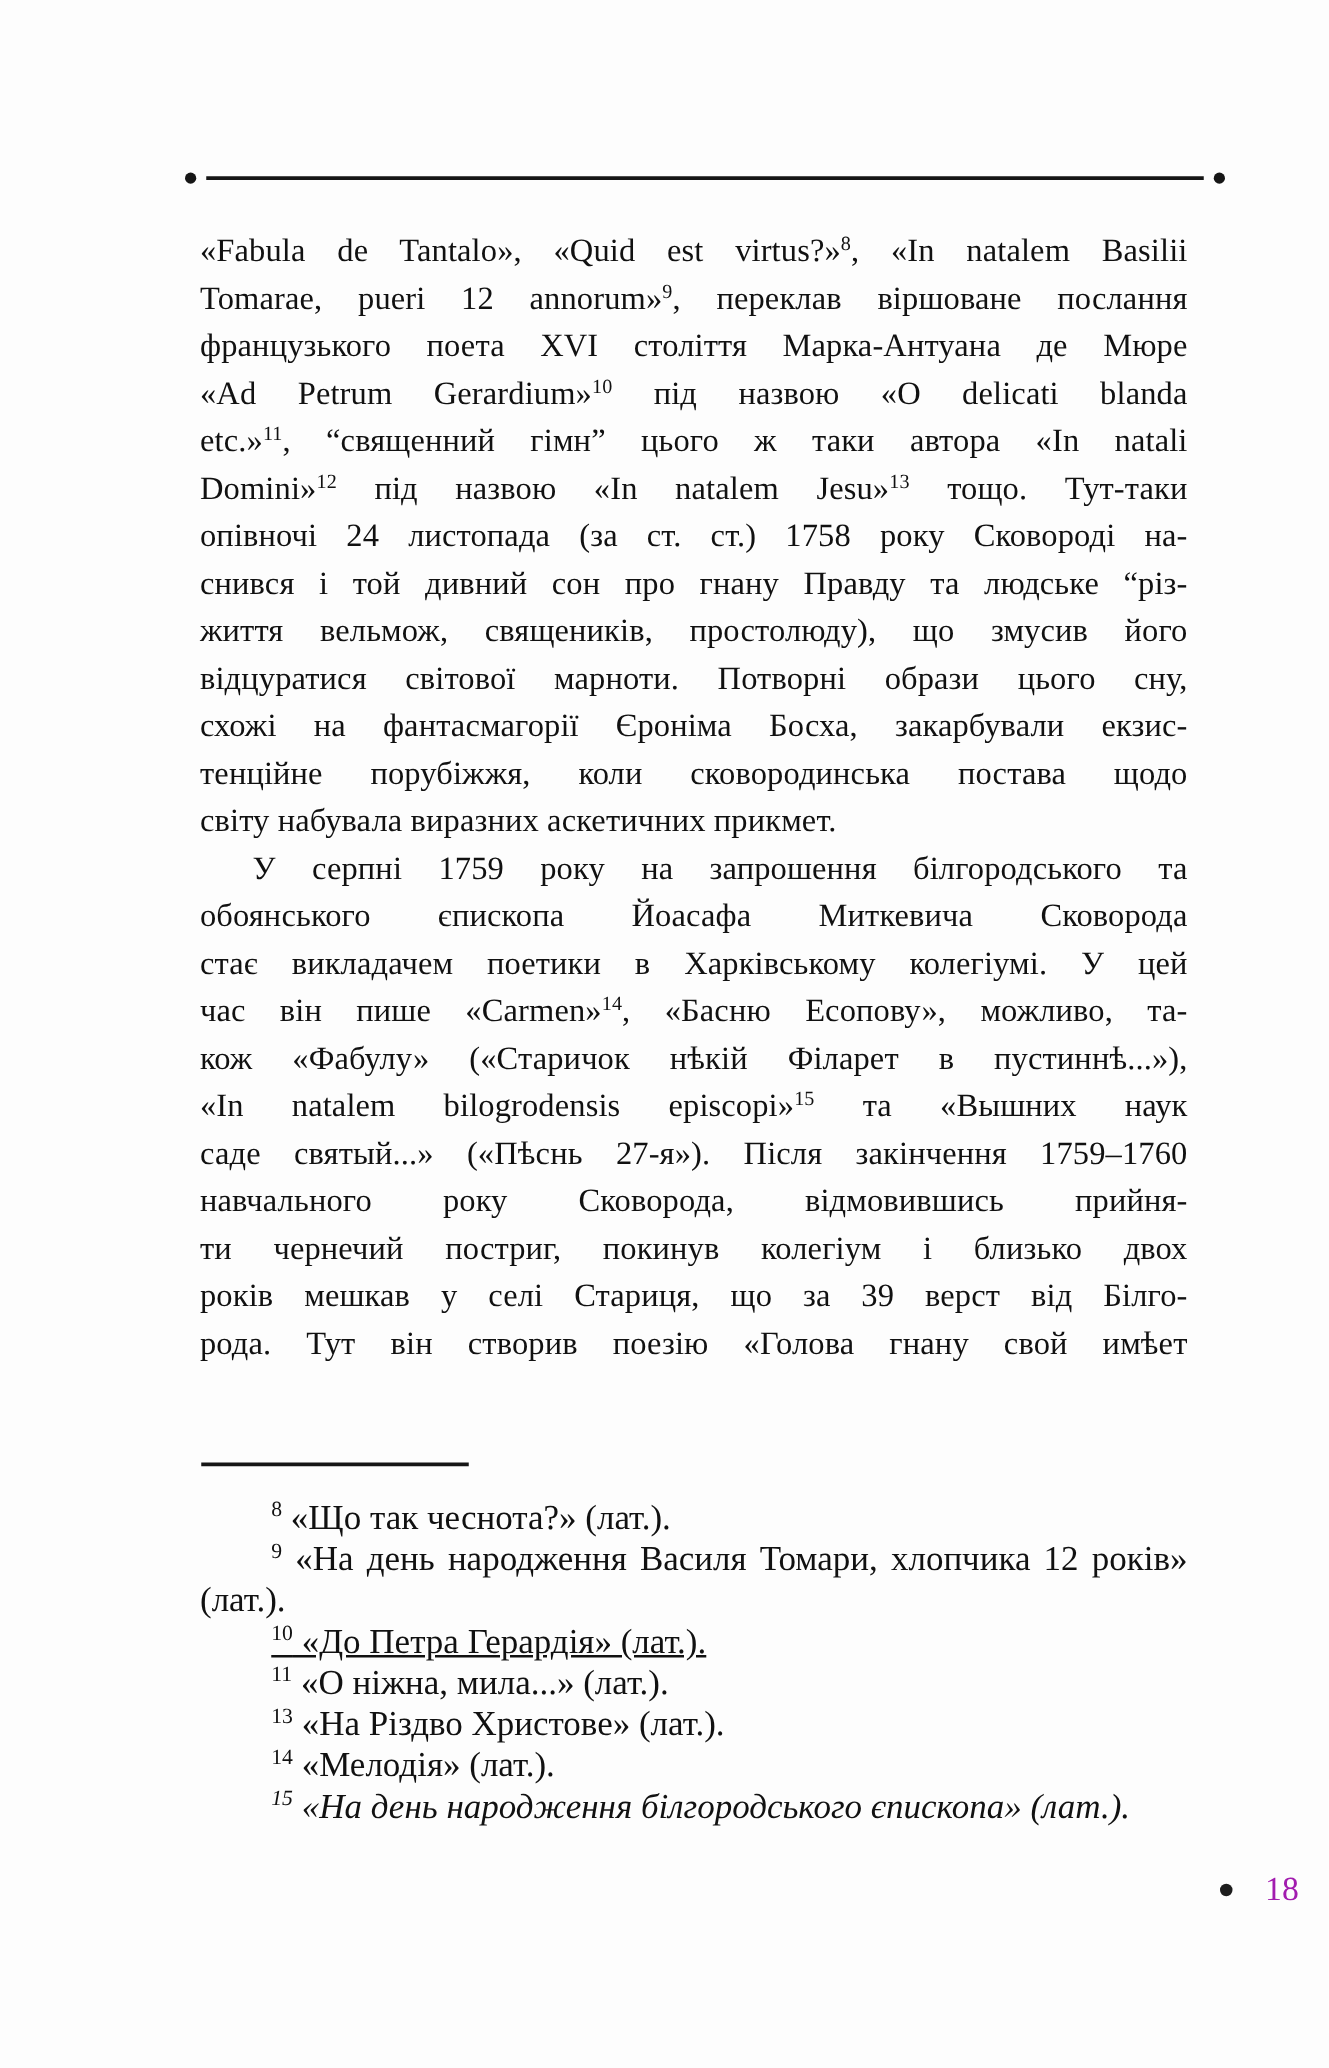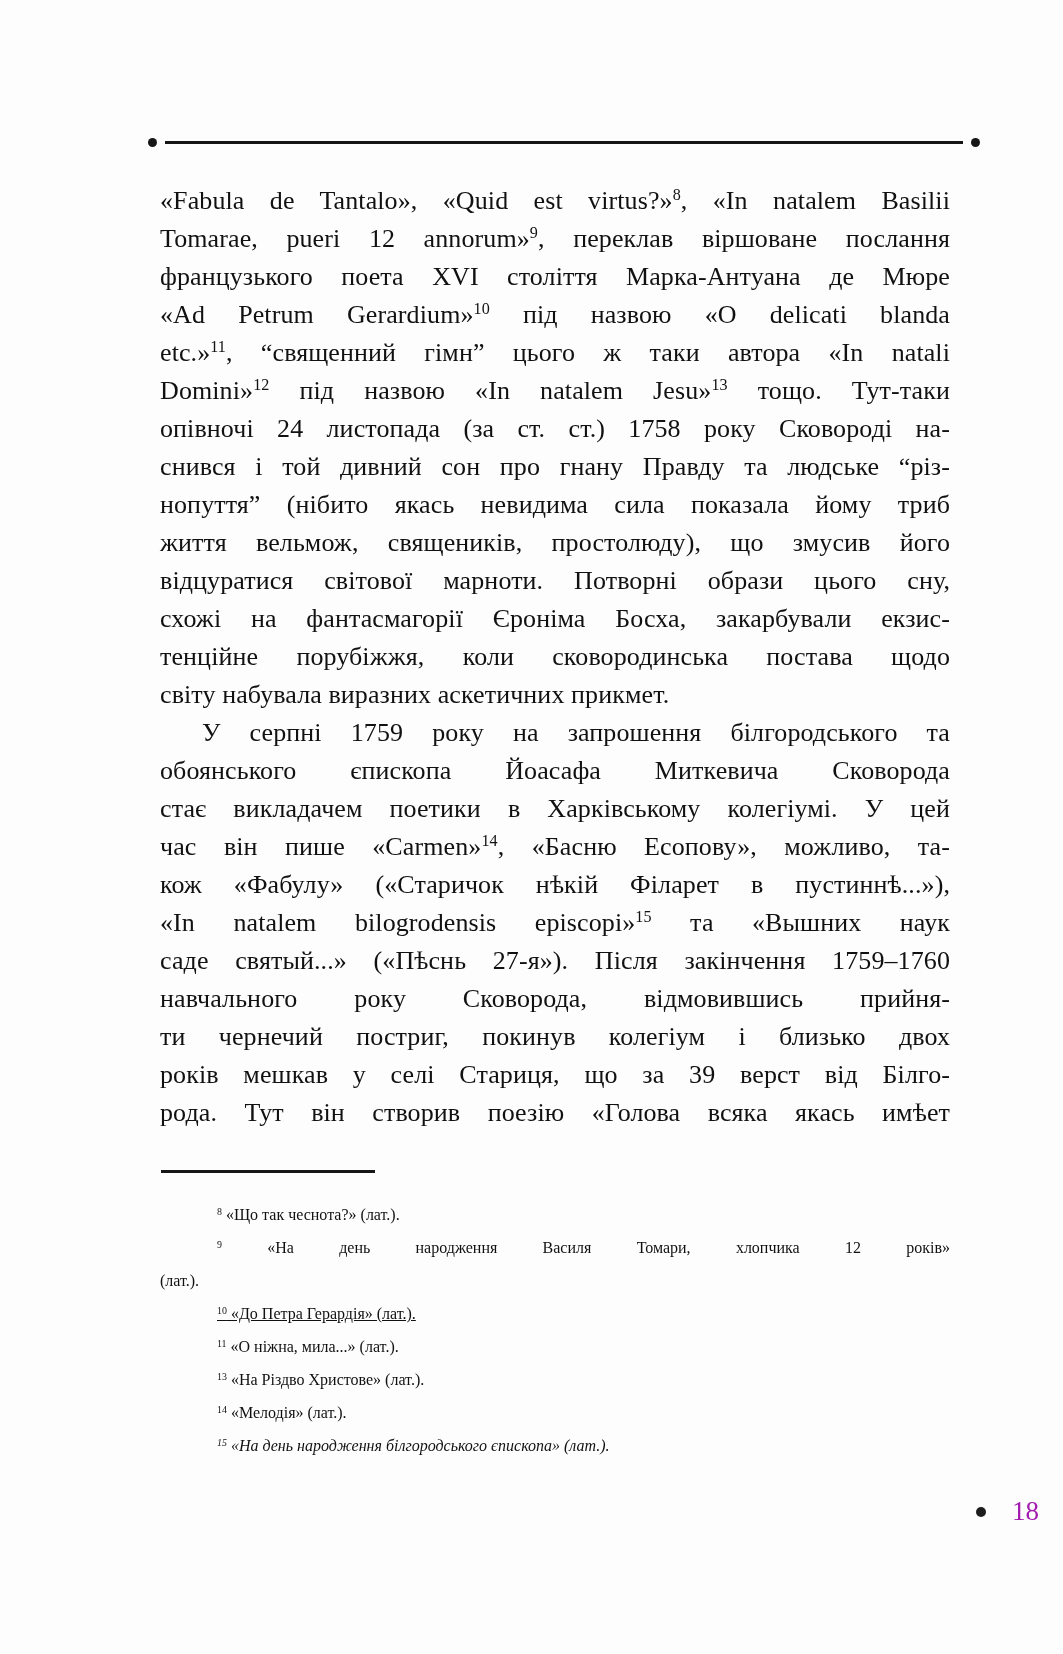--- a/index.html
+++ b/index.html
@@ -74,21 +74,21 @@
     width: 214px;
     height: 3px;
     background: #161616;
   }
   
   .footnotes {
     position: absolute;
     top: 1198px;
     left: 160px;
     width: 790px;
-    font-size: 16px;
+    font-size: 28px;
     line-height: 33px;
   }
   .footnotes .tline {
     height: 33px;
   }
   
   .pageno-row {
     position: absolute;
     top: 1496px;
     left: 0;
@@ -121,37 +121,36 @@
 
   <div class="body-text" id="body-text">
       <div class="tline">«Fabula de Tantalo», «Quid est virtus?»<sup>8</sup>, «In natalem Basilii</div>
       <div class="tline">Tomarae, pueri 12 annorum»<sup>9</sup>, переклав віршоване послання</div>
       <div class="tline">французького поета XVI століття Марка-Антуана де Мюре</div>
       <div class="tline">«Ad Petrum Gerardium»<sup>10</sup> під назвою «O delicati blanda</div>
       <div class="tline">etc.»<sup>11</sup>, “священний гімн” цього ж таки автора «In natali</div>
       <div class="tline">Domini»<sup>12</sup> під назвою «In natalem Jesu»<sup>13</sup> тощо. Тут-таки</div>
       <div class="tline">опівночі 24 листопада (за ст. ст.) 1758 року Сковороді на-</div>
       <div class="tline">снився і той дивний сон про гнану Правду та людське “різ-</div>
-      <div class="tline">нопуття” (нібито якась невидима сила показала йому триб</div>
       <div class="tline">життя вельмож, священиків, простолюду), що змусив його</div>
       <div class="tline">відцуратися світової марноти. Потворні образи цього сну,</div>
       <div class="tline">схожі на фантасмагорії Єроніма Босха, закарбували екзис-</div>
       <div class="tline">тенційне порубіжжя, коли сковородинська постава щодо</div>
       <div class="tline left">світу набувала виразних аскетичних прикмет.</div>
       <div class="tline" style="text-indent: 42px; font-family: Liberation Serif, serif;">У серпні 1759 року на запрошення білгородського та</div>
       <div class="tline">обоянського єпископа Йоасафа Миткевича Сковорода</div>
       <div class="tline">стає викладачем поетики в Харківському колегіумі. У цей</div>
       <div class="tline">час він пише «Carmen»<sup>14</sup>, «Басню Есопову», можливо, та-</div>
       <div class="tline">кож «Фабулу» («Старичок нѣкій Філарет в пустиннѣ...»),</div>
       <div class="tline">«In natalem bilogrodensis episcopi»<sup>15</sup> та «Вышних наук</div>
       <div class="tline">саде святый...» («Пѣснь 27-я»). Після закінчення 1759–1760</div>
       <div class="tline">навчального року Сковорода, відмовившись прийня-</div>
       <div class="tline">ти чернечий постриг, покинув колегіум і близько двох</div>
       <div class="tline">років мешкав у селі Стариця, що за 39 верст від Білго-</div>
-      <div class="tline">рода. Тут він створив поезію «Голова всяка якась имѣет</div>
+      <div class="tline">рода. Тут він створив поезію «Голова гнану свой имѣет</div>
     </div>
 
   <div class="fn-rule"></div>
 
   <div class="footnotes" id="footnotes">
       <div class="tline left" style="text-indent: 57px;"><sup>8</sup> «Що так чеснота?» (лат.).</div>
       <div class="tline" style="text-indent: 57px;"><sup>9</sup> «На день народження Василя Томари, хлопчика 12 років»</div>
       <div class="tline left">(лат.).</div>
       <div class="tline left" style="text-indent: 57px; text-decoration: underline;"><sup>10</sup> «До Петра Герардія» (лат.).</div>
       <div class="tline left" style="text-indent: 57px;"><sup>11</sup> «О ніжна, мила...» (лат.).</div>

